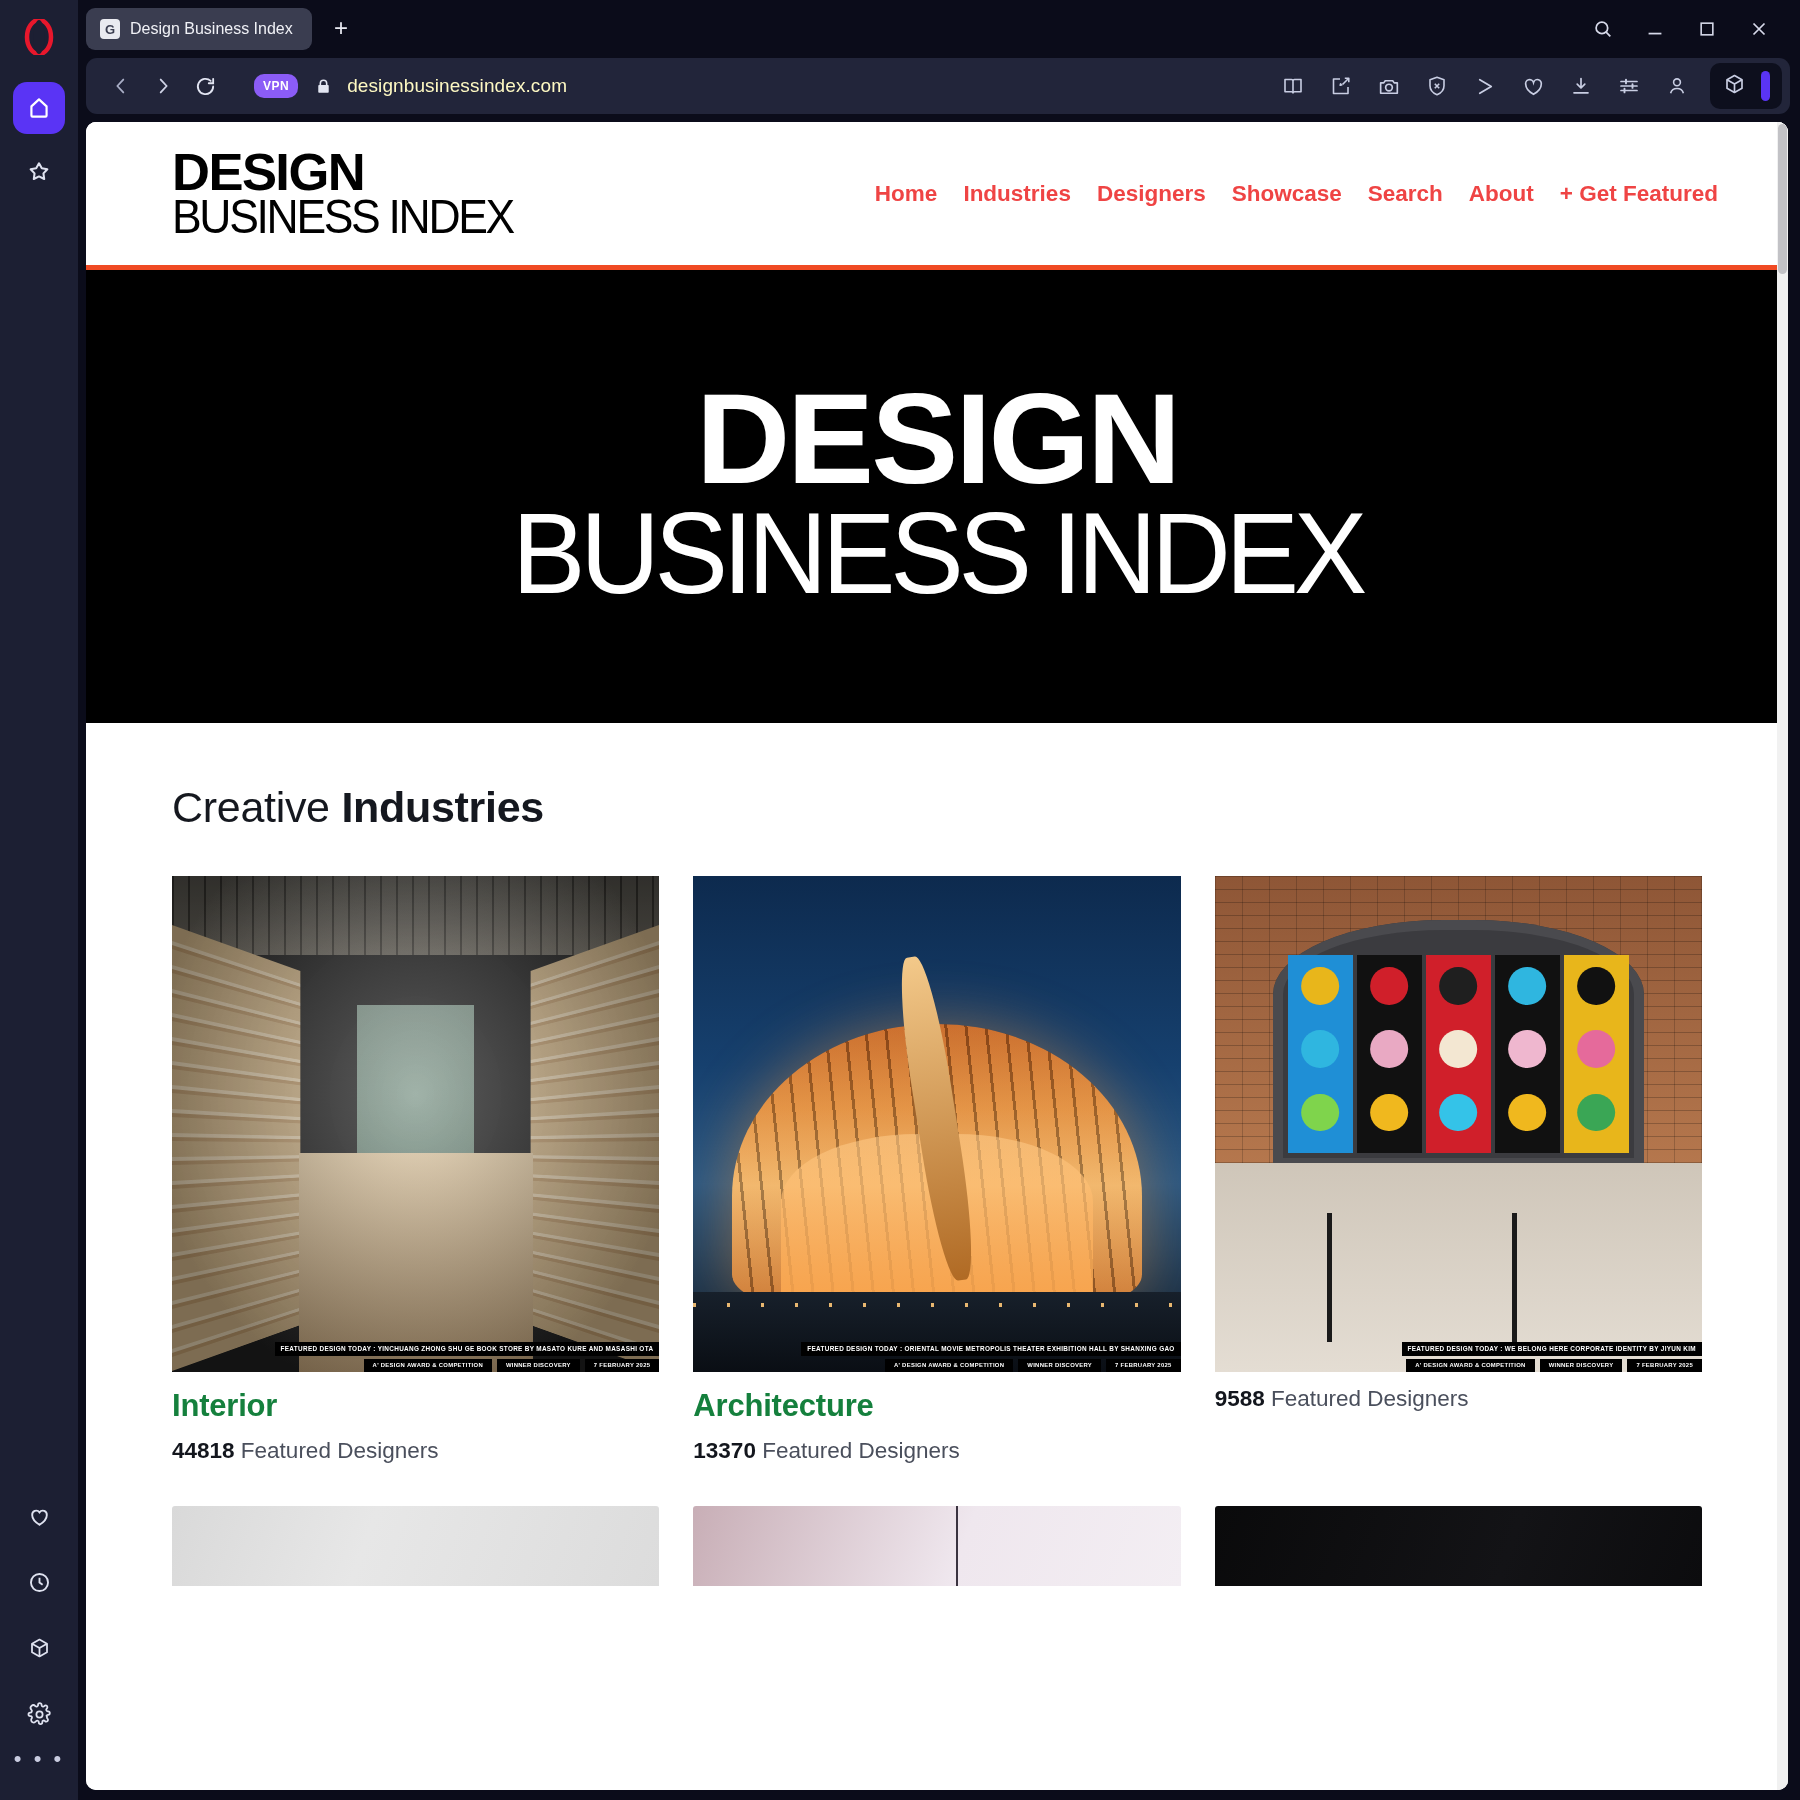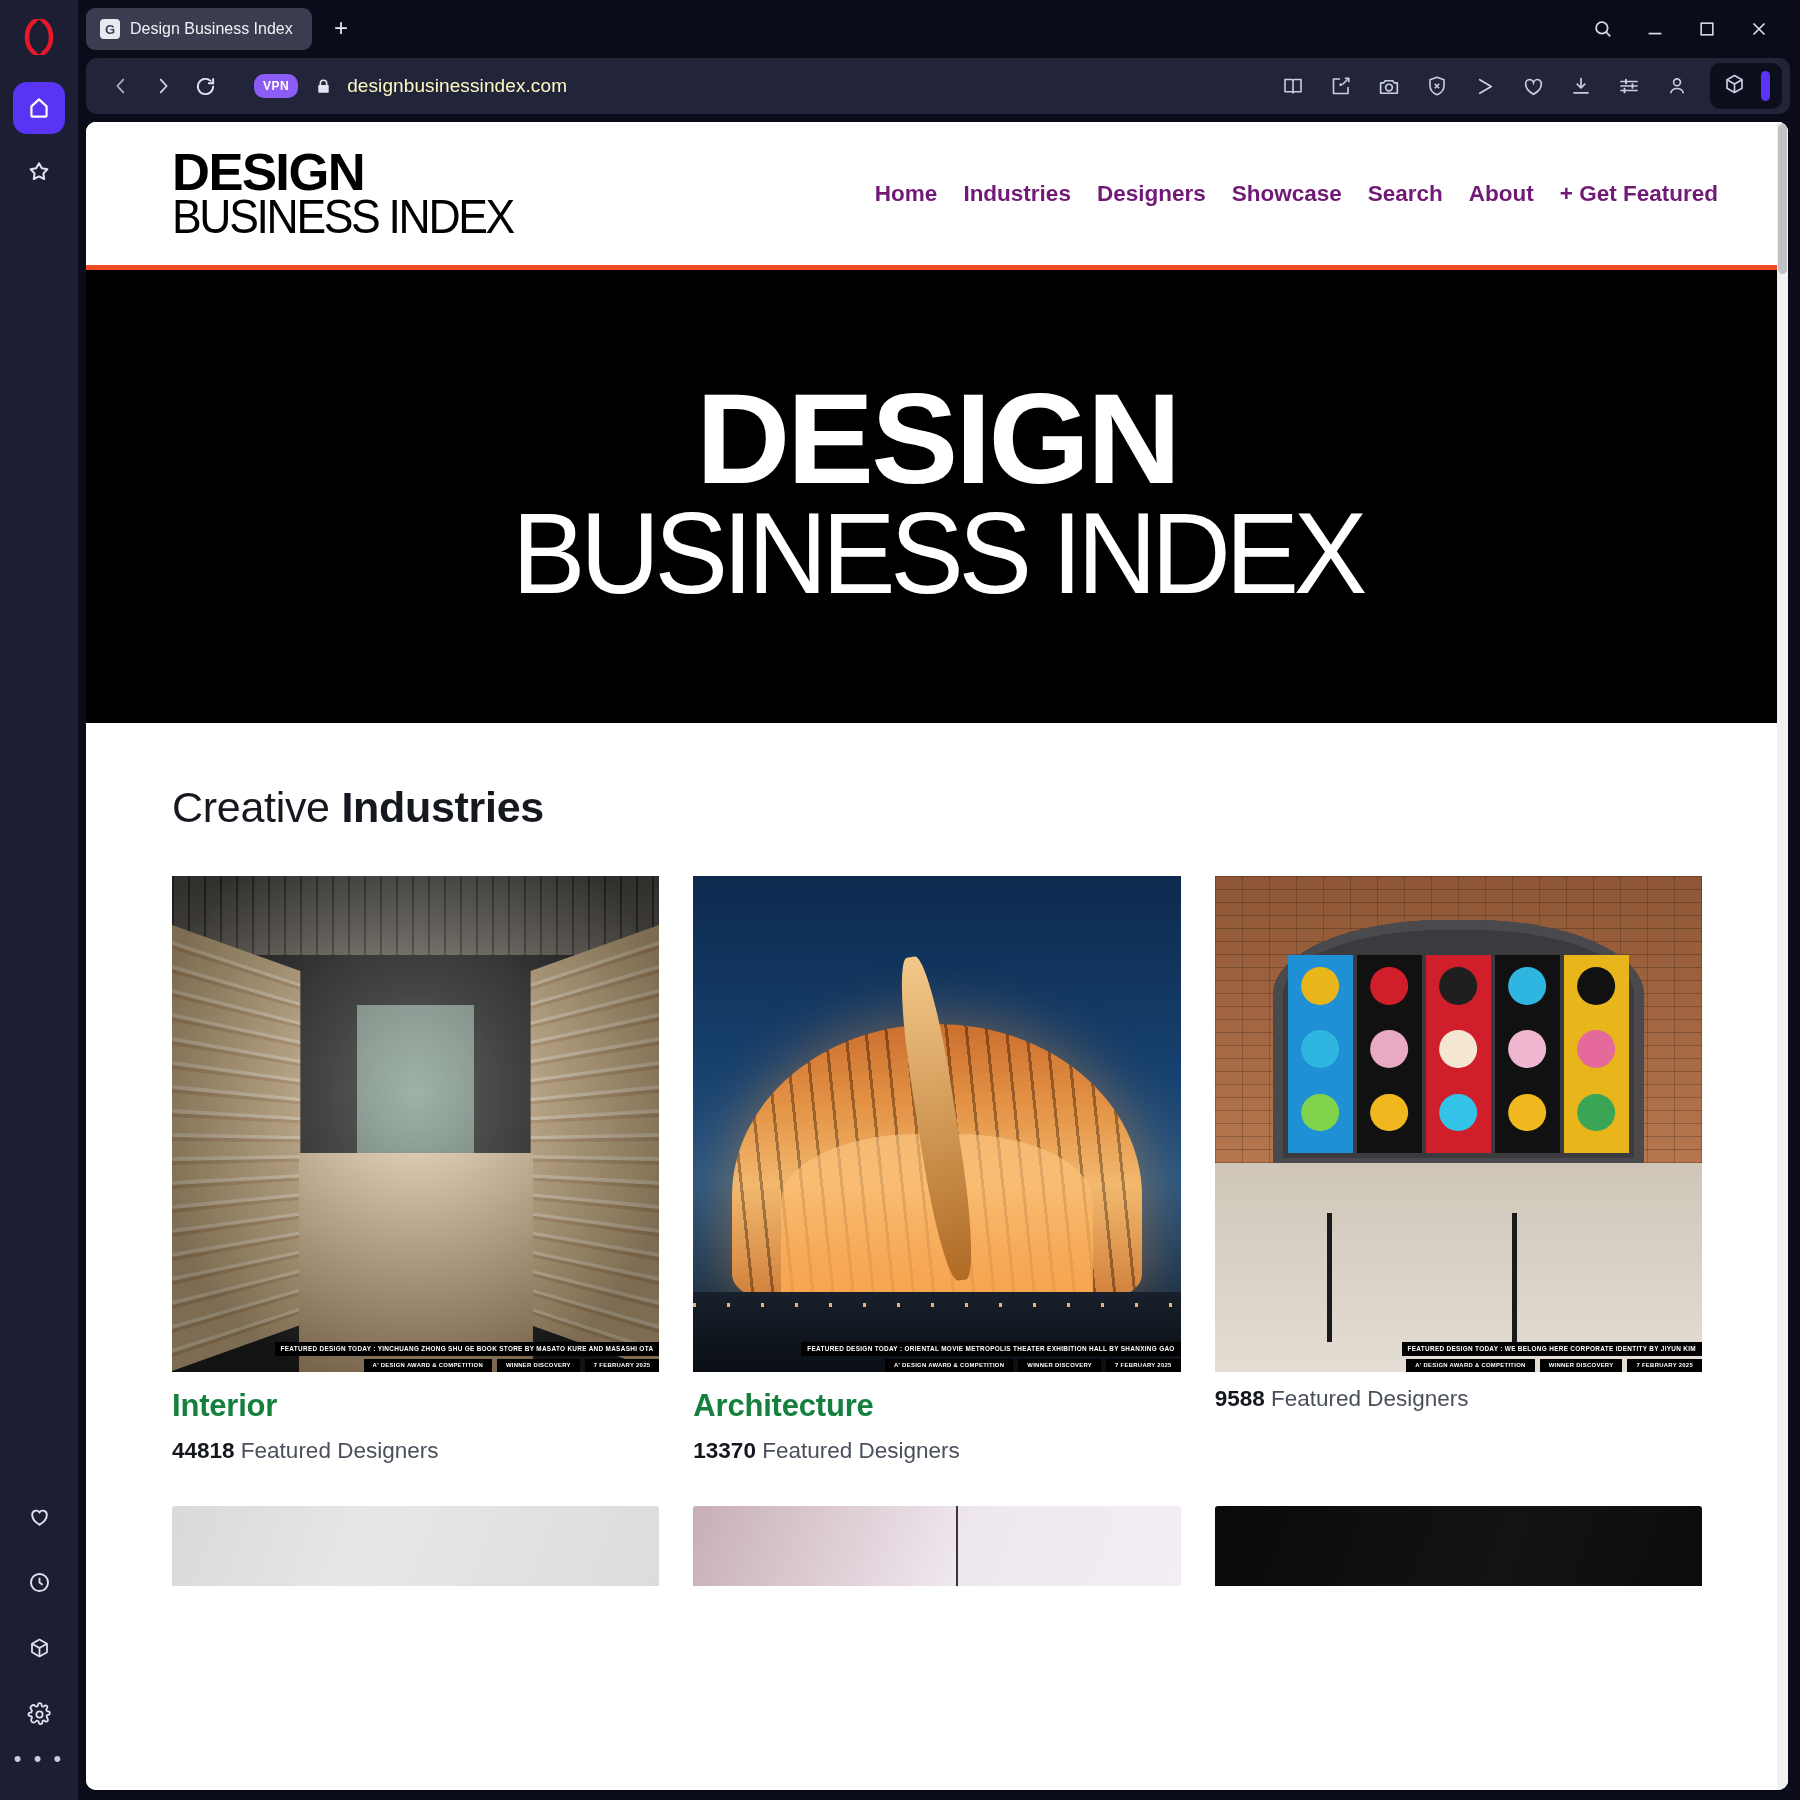--- a/index.html
+++ b/index.html
@@ -168,21 +168,21 @@
     color: #000; transform: scaleX(1.03); transform-origin: left;
   }
   .logo-bot {
     font-family: "Liberation Sans", sans-serif;
     font-weight: 400; font-size: 42px; letter-spacing: -2.2px;
     color: #000; transform: scaleX(1.06) scaleY(1.16); transform-origin: left;
     margin-top: 4px;
   }
   .site-nav { margin-left: auto; display: flex; align-items: center; gap: 26px; }
   .site-nav a {
-    color: #701a75; font-size: 22.5px; font-weight: bold;
+    color: #ef4444; font-size: 22.5px; font-weight: bold;
     text-decoration: none; white-space: nowrap;
   }
 
   
   .hero {
     background: #000;
     padding: 110px 0 120px;
     text-align: center;
   }
   .hero-top {

